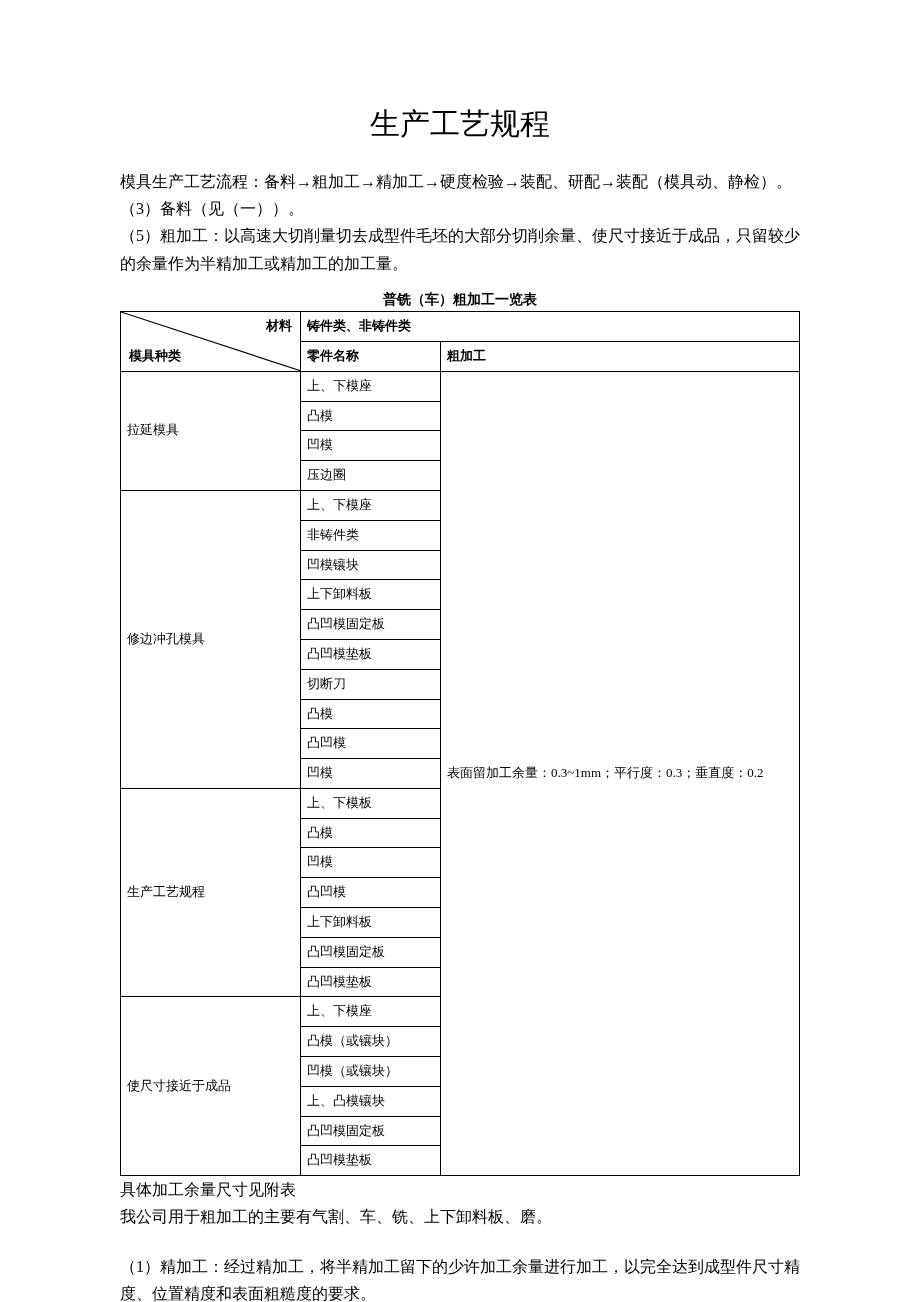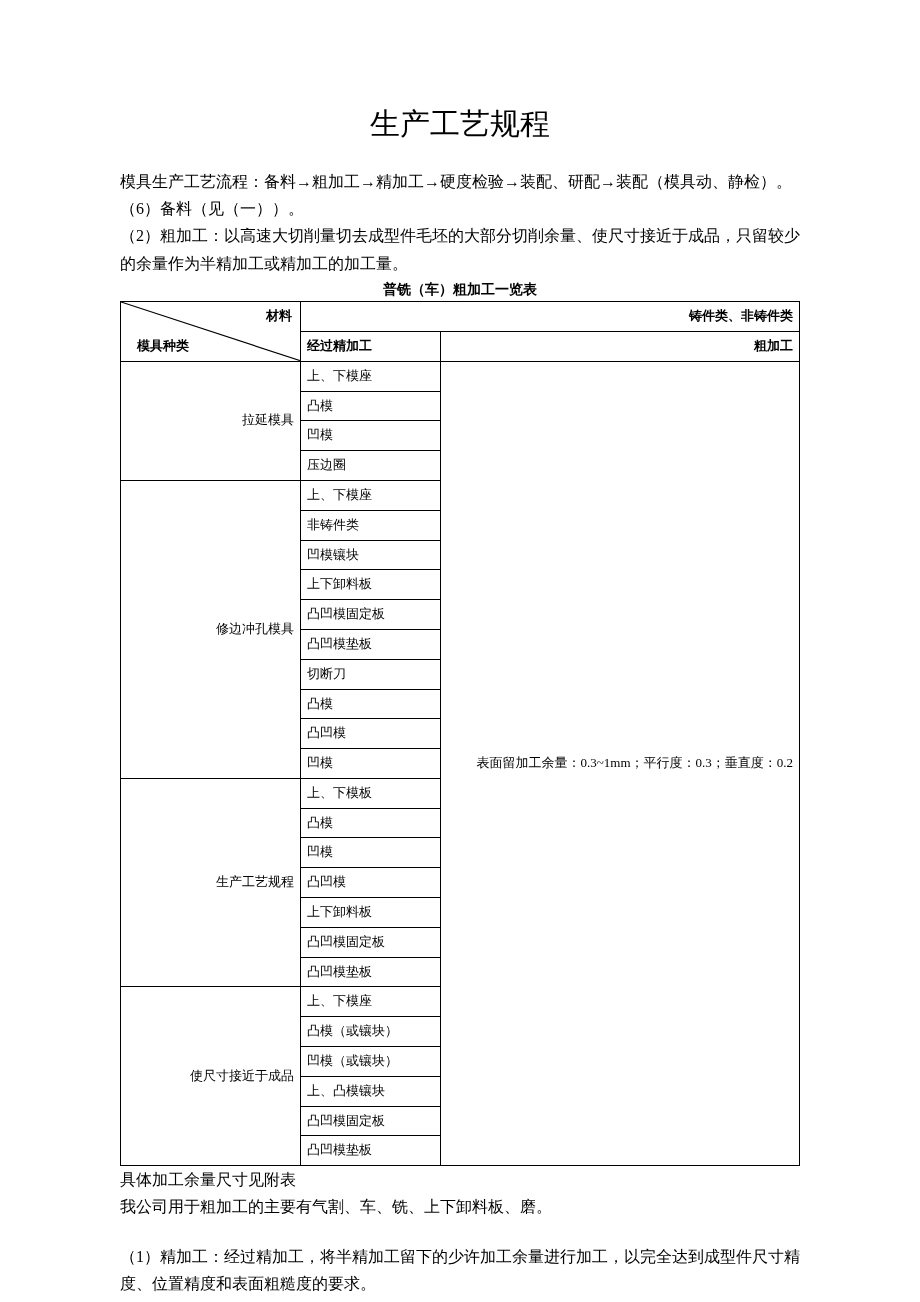--- a/index.html
+++ b/index.html
@@ -21,70 +21,70 @@
     }
     .para {
       font-size: 16px;
       line-height: 1.7;
       text-align: justify;
     }
     .table-caption {
       text-align: center;
       font-weight: bold;
       font-size: 14px;
-      margin-top: 2px;
+      margin-top: 12px;
     }
     table {
       border-collapse: collapse;
       width: 100%;
       font-size: 13px;
       table-layout: fixed;
     }
     th, td {
       border: 1px solid #000;
       padding: 4px 6px;
       vertical-align: middle;
       text-align: left;
       height: 28px;
     }
     th { font-weight: bold; }
-    .center { text-align: right; }
+    .center { text-align: left; }
     .diag-cell {
       position: relative;
       padding: 0;
       height: 56px;
     }
     .diag-cell svg {
       position: absolute;
       top: 0; left: 0;
       width: 100%; height: 100%;
     }
     .diag-top {
       position: absolute;
       top: 4px; right: 8px;
       font-weight: bold;
     }
     .diag-bottom {
       position: absolute;
-      bottom: 4px; left: 16px;
+      bottom: 4px; left: 8px;
       font-weight: bold;
     }
     .col-cat { width: 180px; }
     .col-part { width: 140px; }
   </style>
 </head>
 <body>
 
 
 
 <h1 class="title">生产工艺规程</h1>
 
 <p class="para">模具生产工艺流程：备料→粗加工→精加工→硬度检验→装配、研配→装配（模具动、静检）。</p>
-<p class="para">（6）备料（见（一））。</p>
-<p class="para">（2）粗加工：以高速大切削量切去成型件毛坯的大部分切削余量、使尺寸接近于成品，只留较少的余量作为半精加工或精加工的加工量。</p>
+<p class="para">（3）备料（见（一））。</p>
+<p class="para">（5）粗加工：以高速大切削量切去成型件毛坯的大部分切削余量、使尺寸接近于成品，只留较少的余量作为半精加工或精加工的加工量。</p>
 
 <div class="table-caption">普铣（车）粗加工一览表</div>
 
 <table>
   <colgroup>
     <col class="col-cat">
     <col class="col-part">
     <col>
   </colgroup>
   <tbody>
@@ -92,21 +92,21 @@
     <th rowspan="2" class="diag-cell">
       <svg viewBox="0 0 100 56" preserveAspectRatio="none">
         <line x1="0" y1="0" x2="100" y2="56" stroke="#000" stroke-width="1"></line>
       </svg>
       <span class="diag-top">材料</span>
       <span class="diag-bottom">模具种类</span>
     </th>
     <th colspan="2" class="center">铸件类、非铸件类</th>
   </tr>
   <tr>
-    <th>经过精加工</th>
+    <th>零件名称</th>
     <th class="center">粗加工</th>
   </tr>
 
   <tr>
     <td rowspan="4" class="center">拉延模具</td>
     <td>上、下模座</td>
     <td rowspan="27" class="center">表面留加工余量：0.3~1mm；平行度：0.3；垂直度：0.2</td>
   </tr>
   <tr>
         <td>凸模</td>

